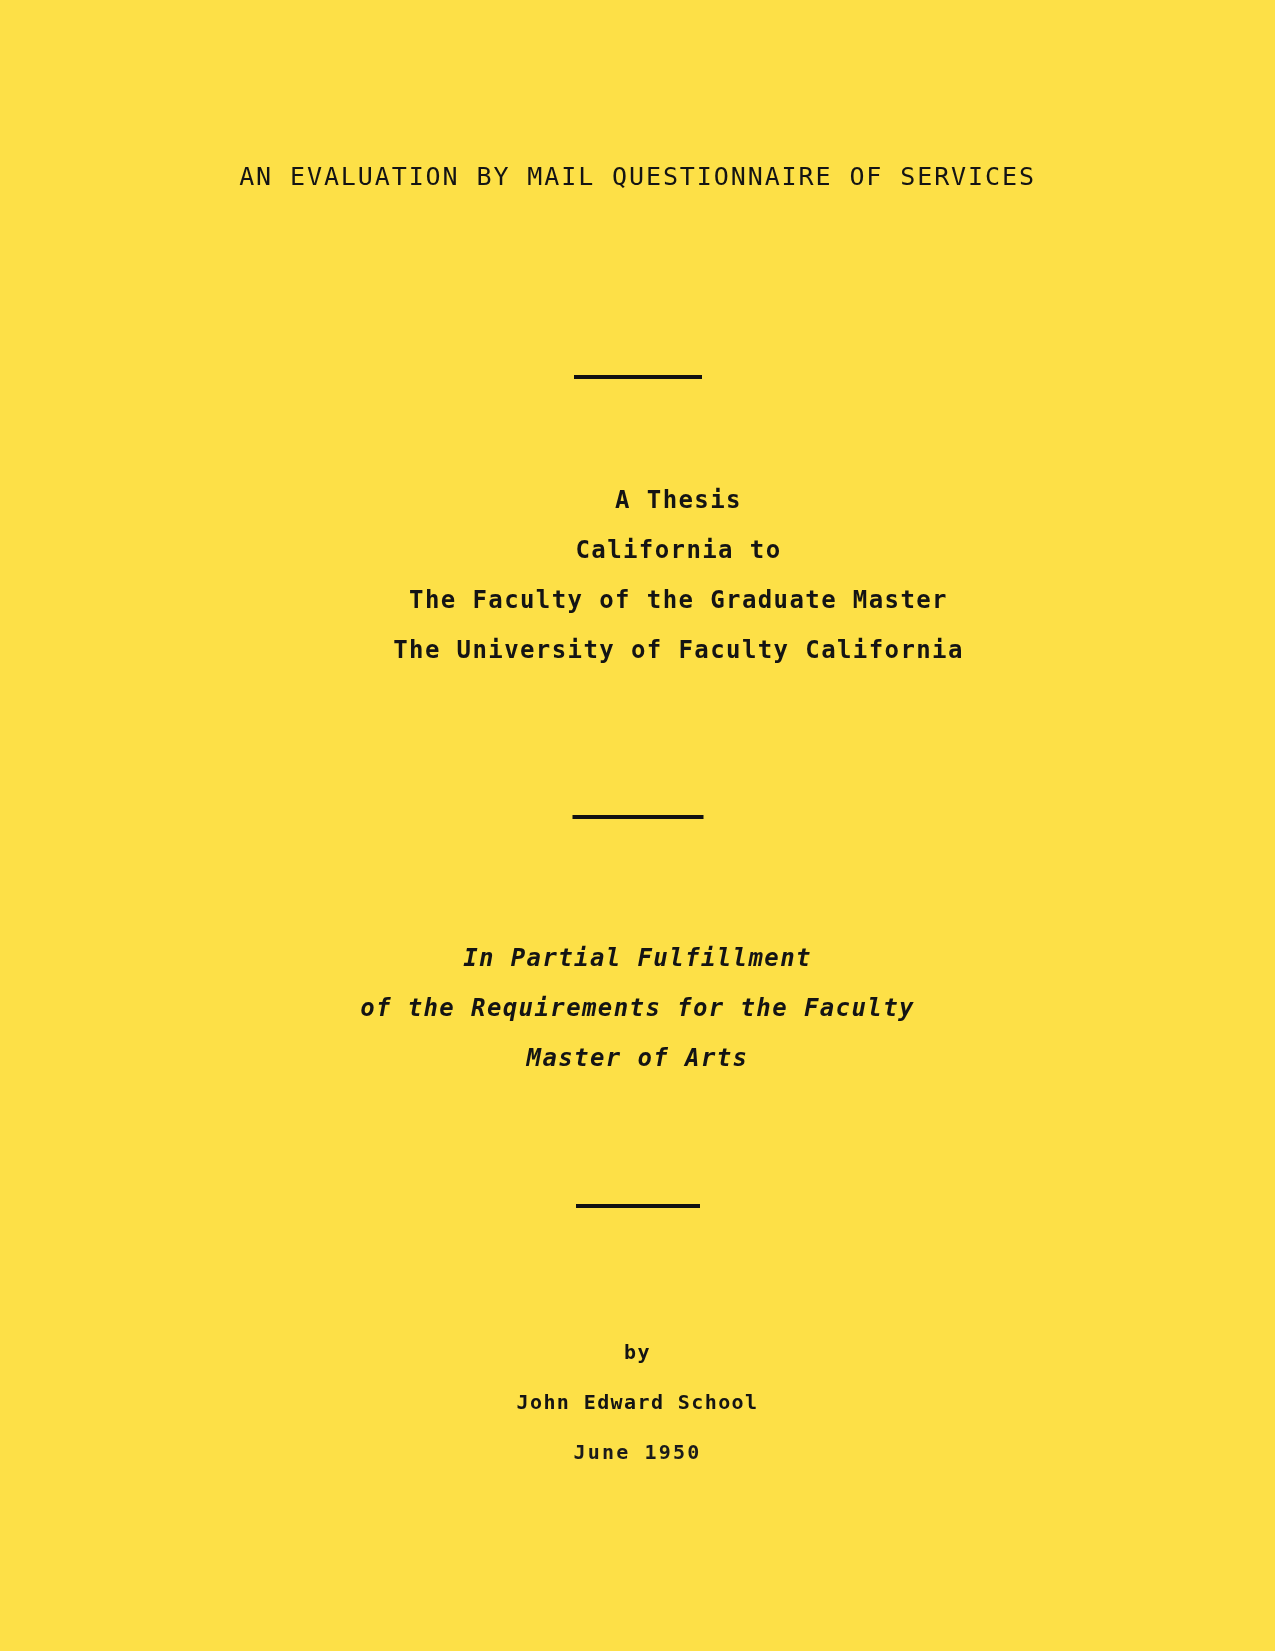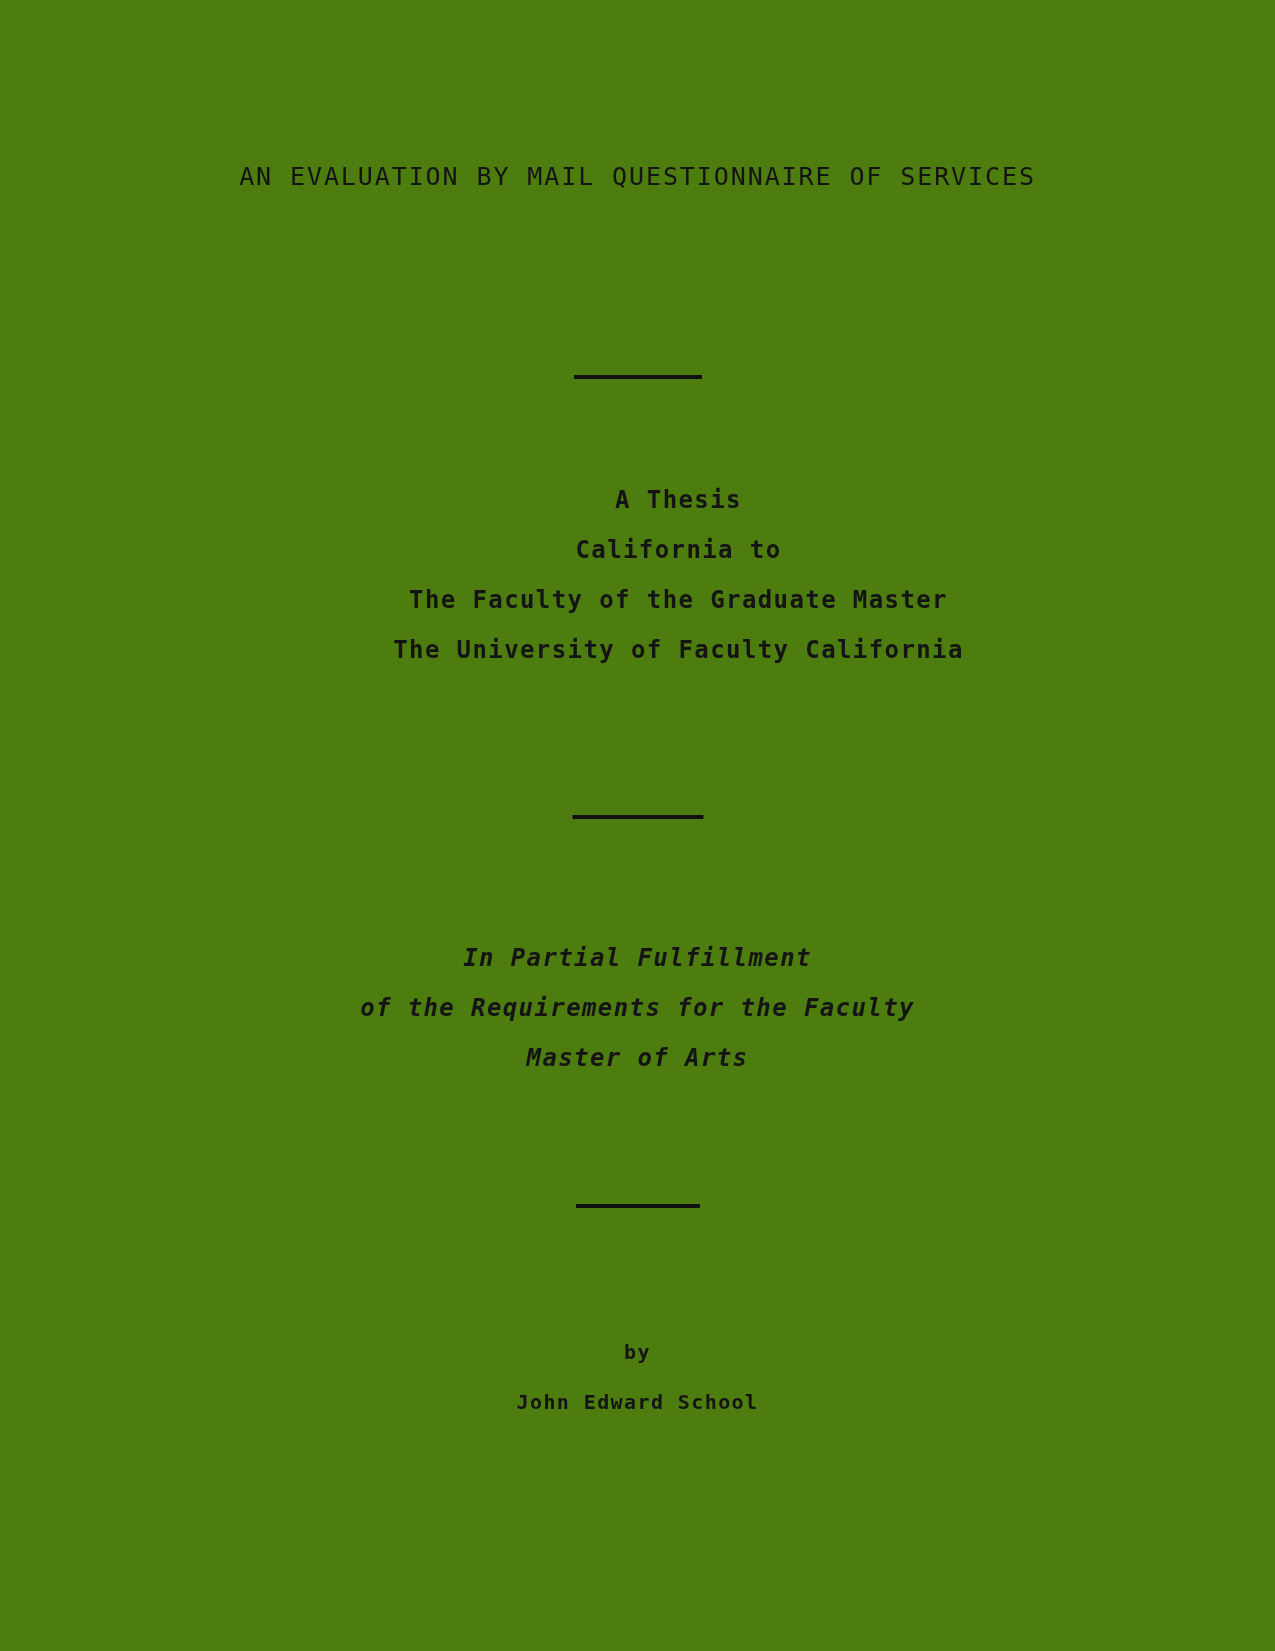--- a/index.html
+++ b/index.html
@@ -14,21 +14,21 @@
     font-family: "DejaVu Sans Mono", monospace;
     color: #141414;
     overflow: hidden;
   }
   .page {
     position: absolute;
     left: 0;
     top: 0;
     width: 1275px;
     height: 1651px;
-    background: #4d7c0f;
+    background: #fde047;
   }
   .block {
     position: absolute;
     left: 0;
     width: 1275px;
     text-align: center;
   }
   .line {
     letter-spacing: 1.1px;
     white-space: pre;
@@ -110,15 +110,16 @@
     <div class="line">In Partial Fulfillment</div>
     <div class="line">of the Requirements for the Faculty</div>
     <div class="line">Master of Arts</div>
   </div>
 
   <div class="rule" id="rule-three"></div>
 
   <div class="block" id="author-block">
     <div class="line">by</div>
     <div class="line">John Edward School</div>
+    <div class="line date">June 1950</div>
   </div>
 
 </div>
 
 </body></html>

